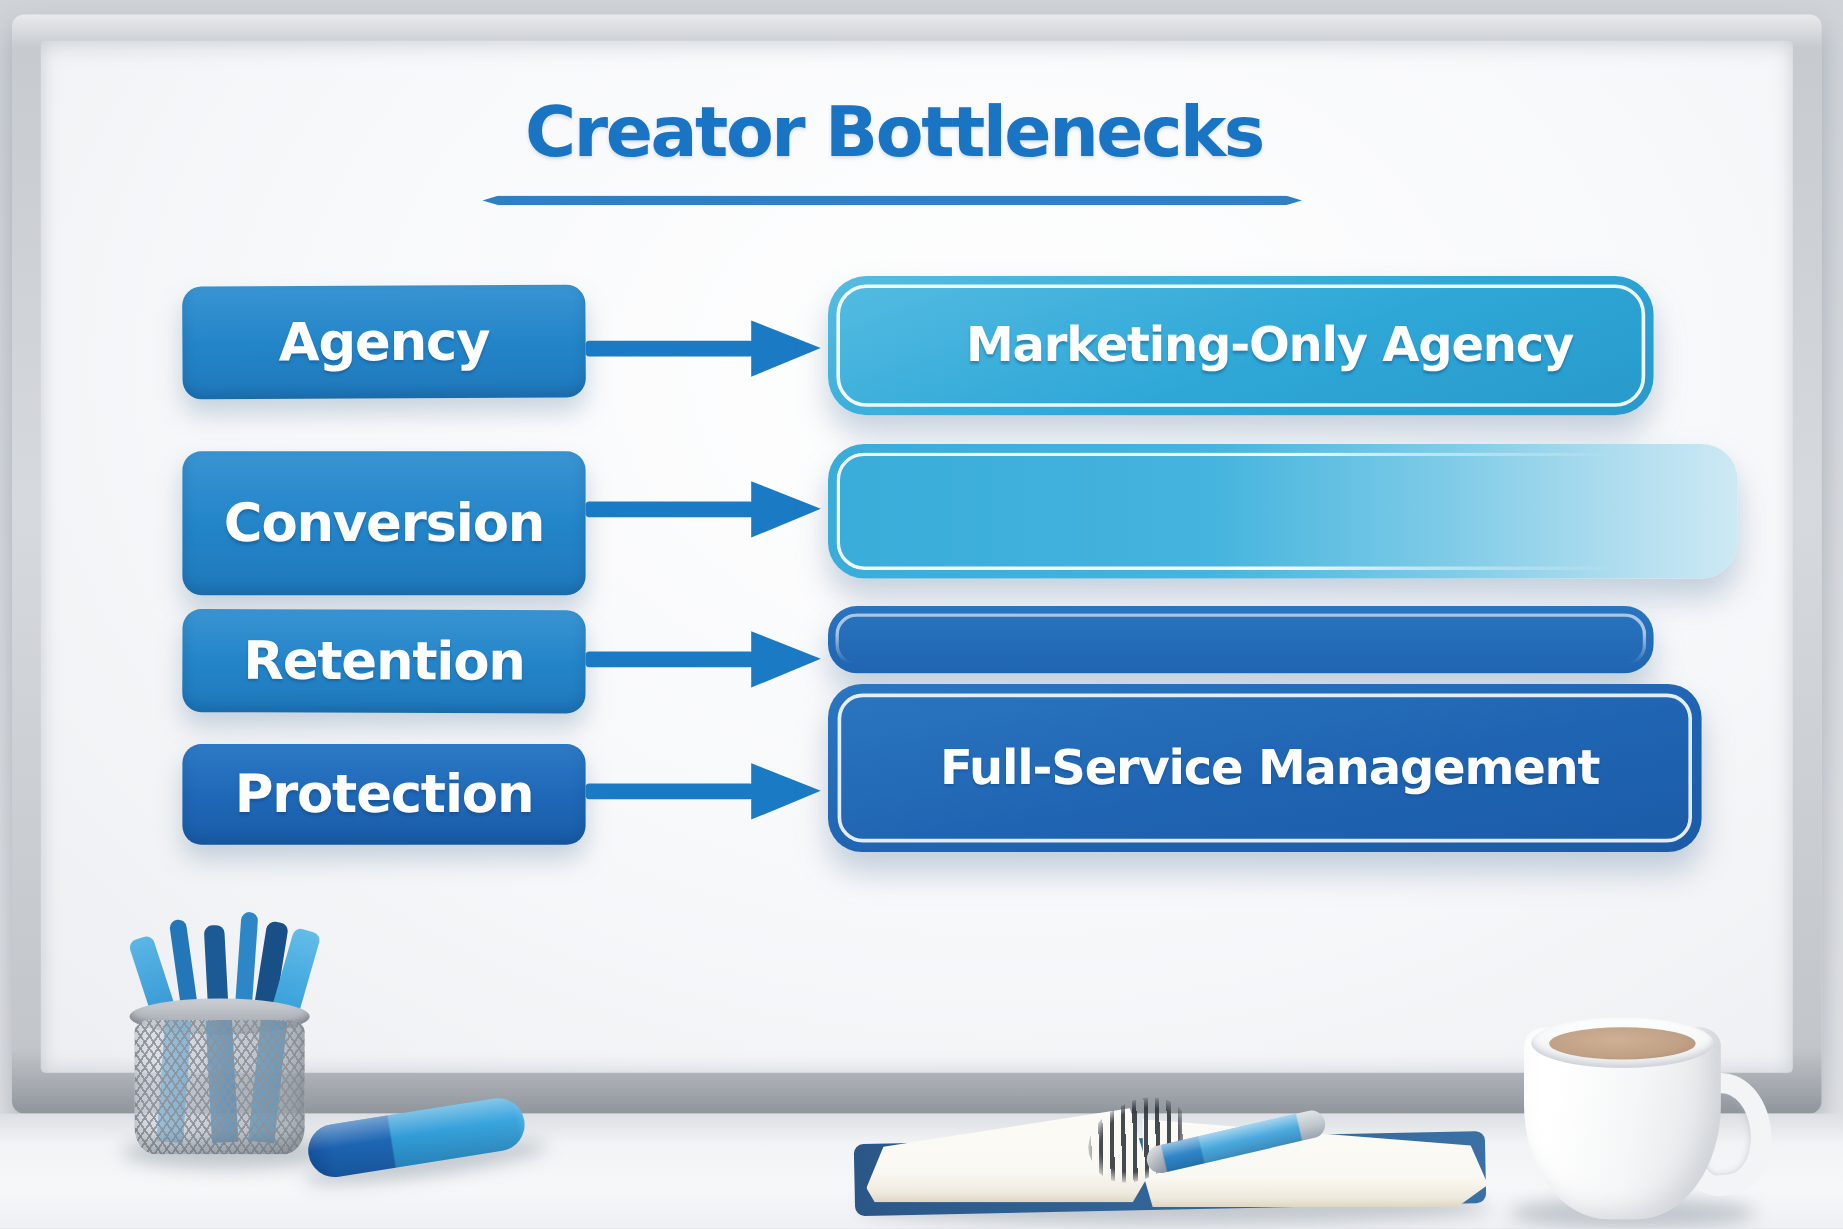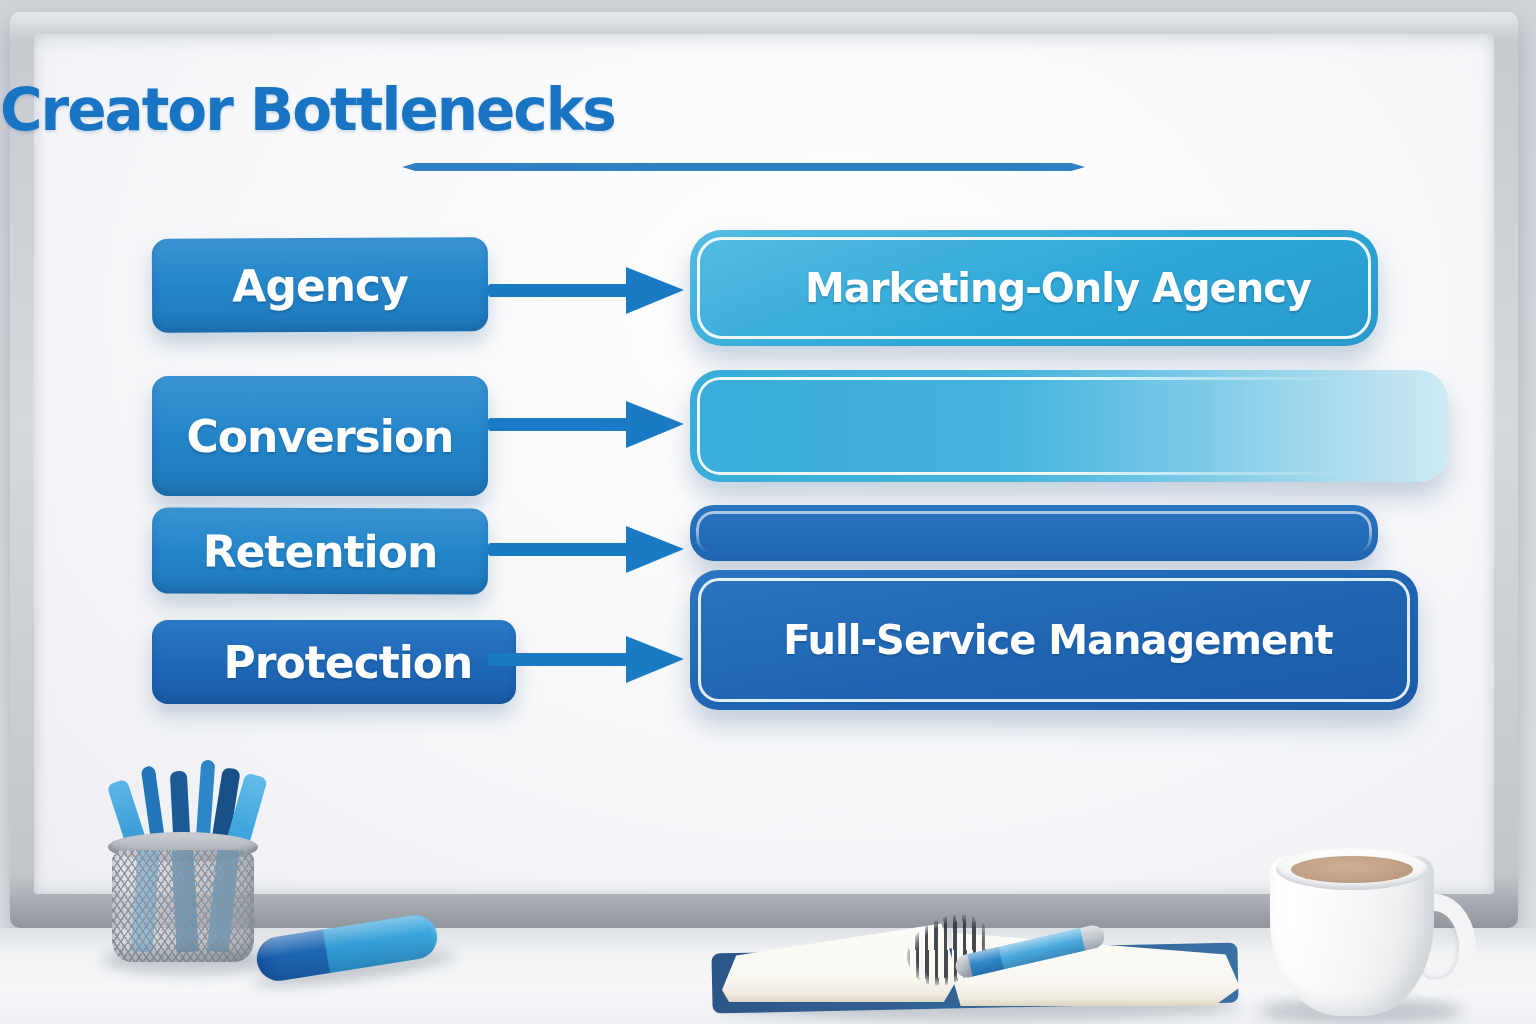--- a/index.html
+++ b/index.html
@@ -11,37 +11,37 @@
   .board{position:absolute;left:10px;top:12px;width:1508px;height:916px;border-radius:10px;
          background:linear-gradient(180deg,#e8eaed 0%,#c7cbd0 3%,#d6d9dd 45%,#c2c6cb 94%,#90959c 100%);
          box-shadow:0 12px 24px rgba(110,120,132,.45);}
   .surface{position:absolute;left:24px;top:22px;right:24px;bottom:34px;border-radius:4px;
            background:radial-gradient(ellipse at 55% 32%,#ffffff 0%,#f7f8fa 55%,#eceef1 100%);
            box-shadow:inset 0 6px 16px rgba(150,160,172,.30),inset 0 -5px 12px rgba(150,160,172,.18);}
   .desk{position:absolute;left:0;top:928px;width:1536px;height:96px;
         background:linear-gradient(180deg,#dcdfe3 0%,#f1f3f5 26%,#f6f7f9 65%,#eef0f3 100%);}
 
   
-  .title{position:absolute;left:0;top:76px;width:1490px;
+  .title{position:absolute;left:0;top:76px;width:1490px;text-align:center;
          font-size:58px;font-weight:bold;letter-spacing:-2px;color:#1a74c4;
          text-shadow:0 2px 3px rgba(25,80,140,.18);}
   .title-underline{position:absolute;left:402px;top:163px;width:683px;height:8px;background:#2e80c3;
          clip-path:polygon(0 50%,2% 0,98% 0,100% 50%,98% 100%,2% 100%);}
 
   
   .pill{position:absolute;left:152px;width:336px;display:flex;align-items:center;justify-content:center;
         border-radius:16px;color:#fff;font-weight:bold;font-size:44px;letter-spacing:-1px;
         background:linear-gradient(180deg,#3a94d2 0%,#2385c9 50%,#1f78ba 100%);
         box-shadow:0 12px 20px rgba(110,140,170,.35),inset 0 -5px 9px rgba(10,60,110,.25);
         text-shadow:0 2px 2px rgba(15,60,110,.35);}
   .pill-1{top:238px;height:94px;transform:rotate(-.3deg);}
   .pill-2{top:376px;height:120px;}
   .pill-3{top:508px;height:86px;transform:rotate(.2deg);}
   .pill-4{top:620px;height:84px;
-        background:linear-gradient(180deg,#2d7ac6 0%,#1e67b6 55%,#1a5ca8 100%);padding-left:28px;}
+        background:linear-gradient(180deg,#2d7ac6 0%,#1e67b6 55%,#1a5ca8 100%);}
 
   
   .arrow{position:absolute;left:486px;width:200px;height:56px;}
   .arrow svg{display:block;}
   .arrow-1{top:262px;} .arrow-2{top:396px;} .arrow-3{top:521px;} .arrow-4{top:631px;}
 
   
   .solution{position:absolute;left:690px;width:640px;display:flex;align-items:center;justify-content:center;
         color:#fff;font-weight:bold;font-size:40px;letter-spacing:-1px;
         text-shadow:0 2px 2px rgba(10,60,110,.35);

